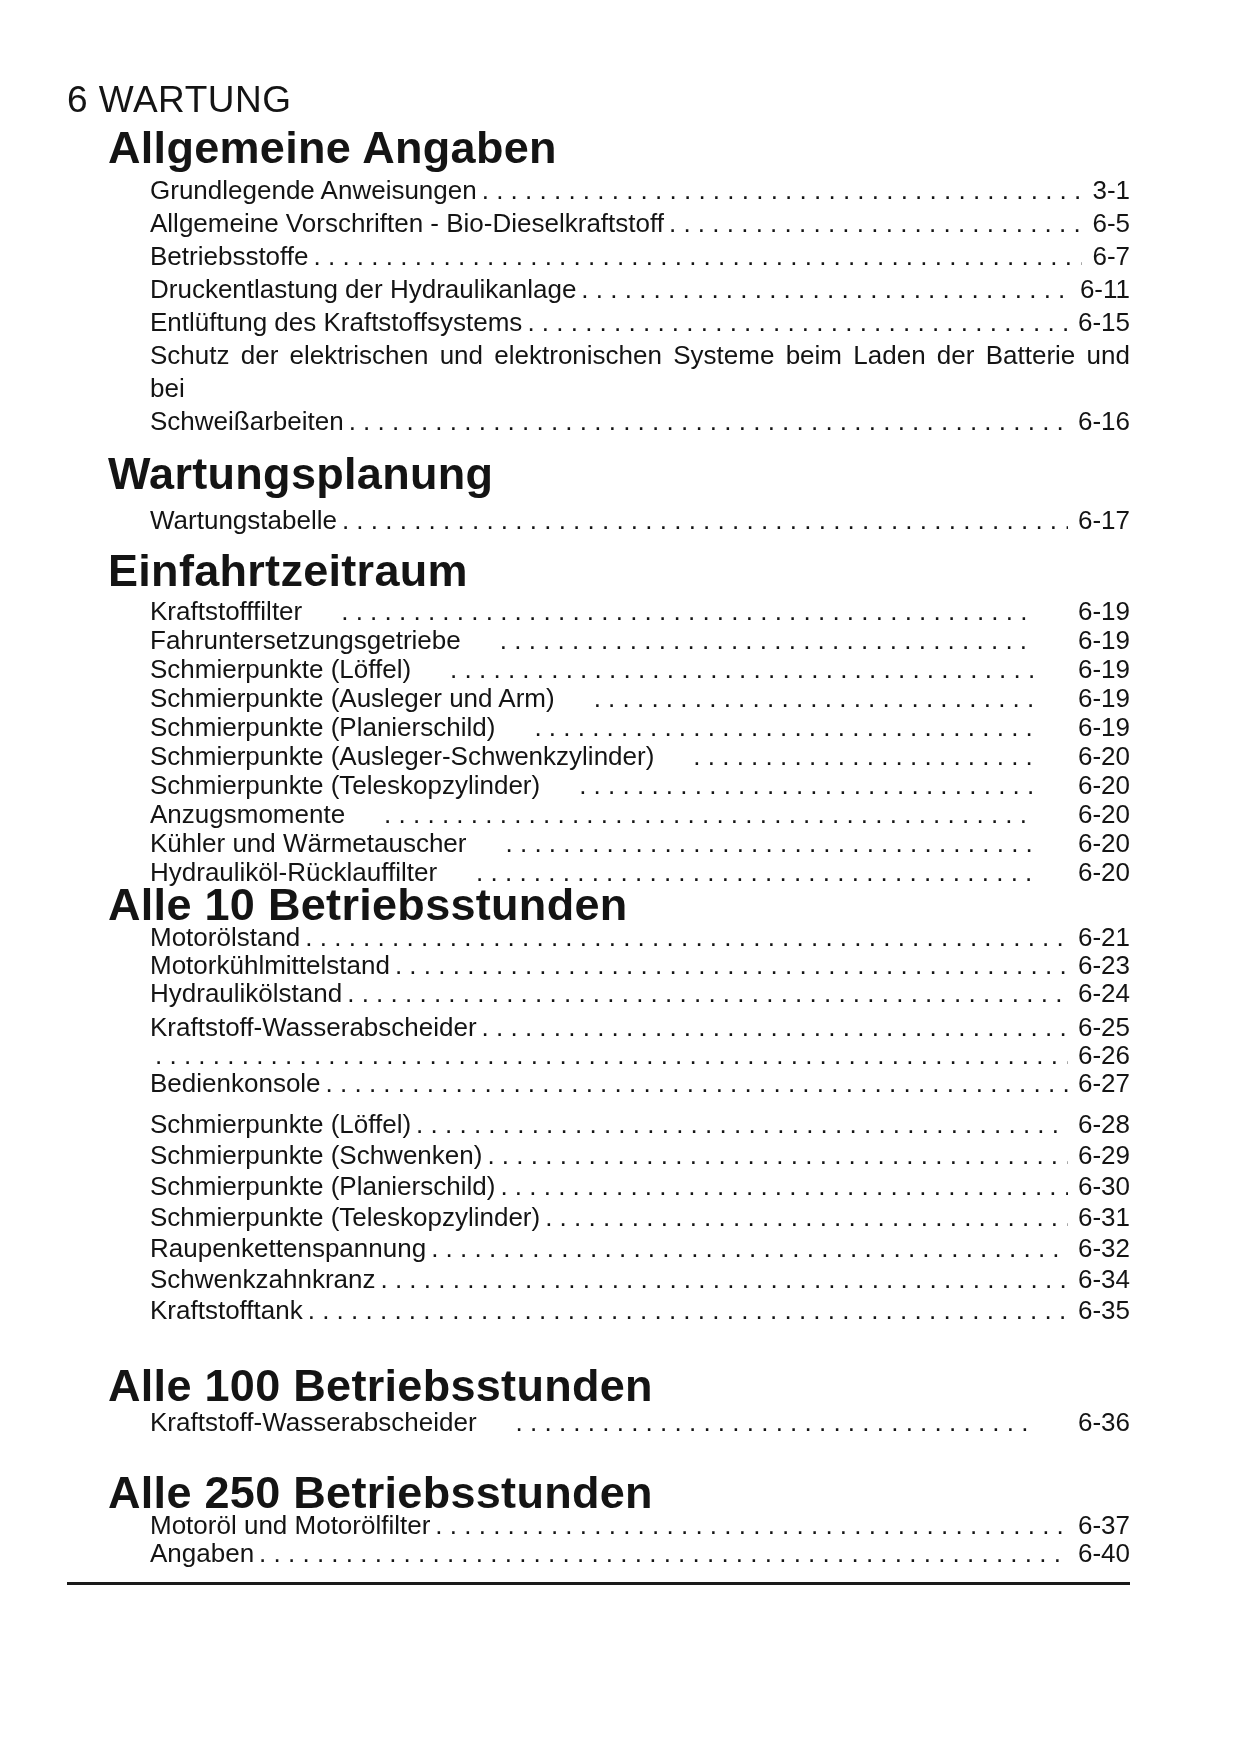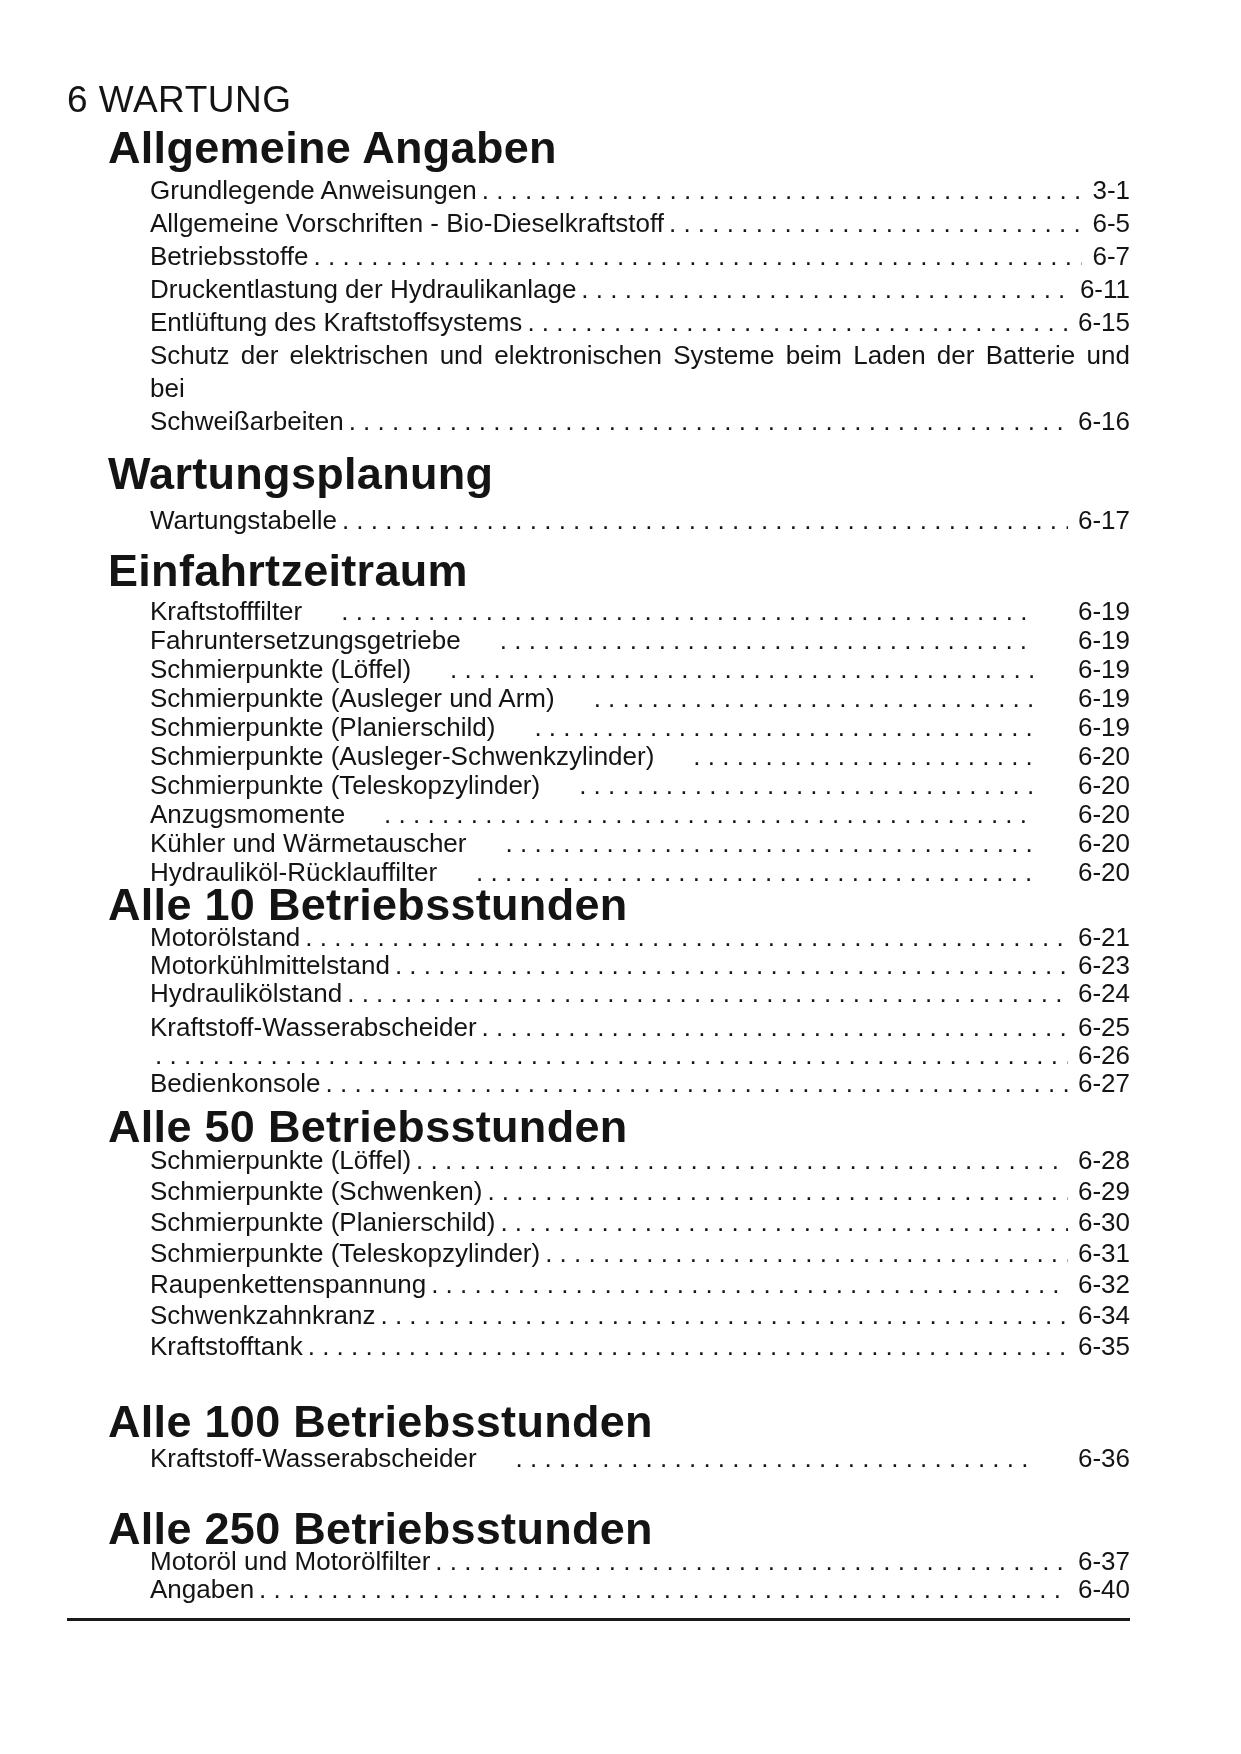--- a/index.html
+++ b/index.html
@@ -233,21 +233,20 @@
       </div>
       <div class="row">
         <span class="lbl">Bedienkonsole</span>
         <span class="leader"></span>
         <span class="pg">6-27</span>
       </div>
     </div>
   </section>
 
   <section class="sec-alle50">
-    <h2 class="sec-h">Alle 50 Betriebsstunden</h2>
     <div class="entries sp31">
       <div class="row">
         <span class="lbl">Schmierpunkte (Löffel)</span>
         <span class="leader"></span>
         <span class="pg">6-28</span>
       </div>
       <div class="row">
         <span class="lbl">Schmierpunkte (Schwenken)</span>
         <span class="leader"></span>
         <span class="pg">6-29</span>

